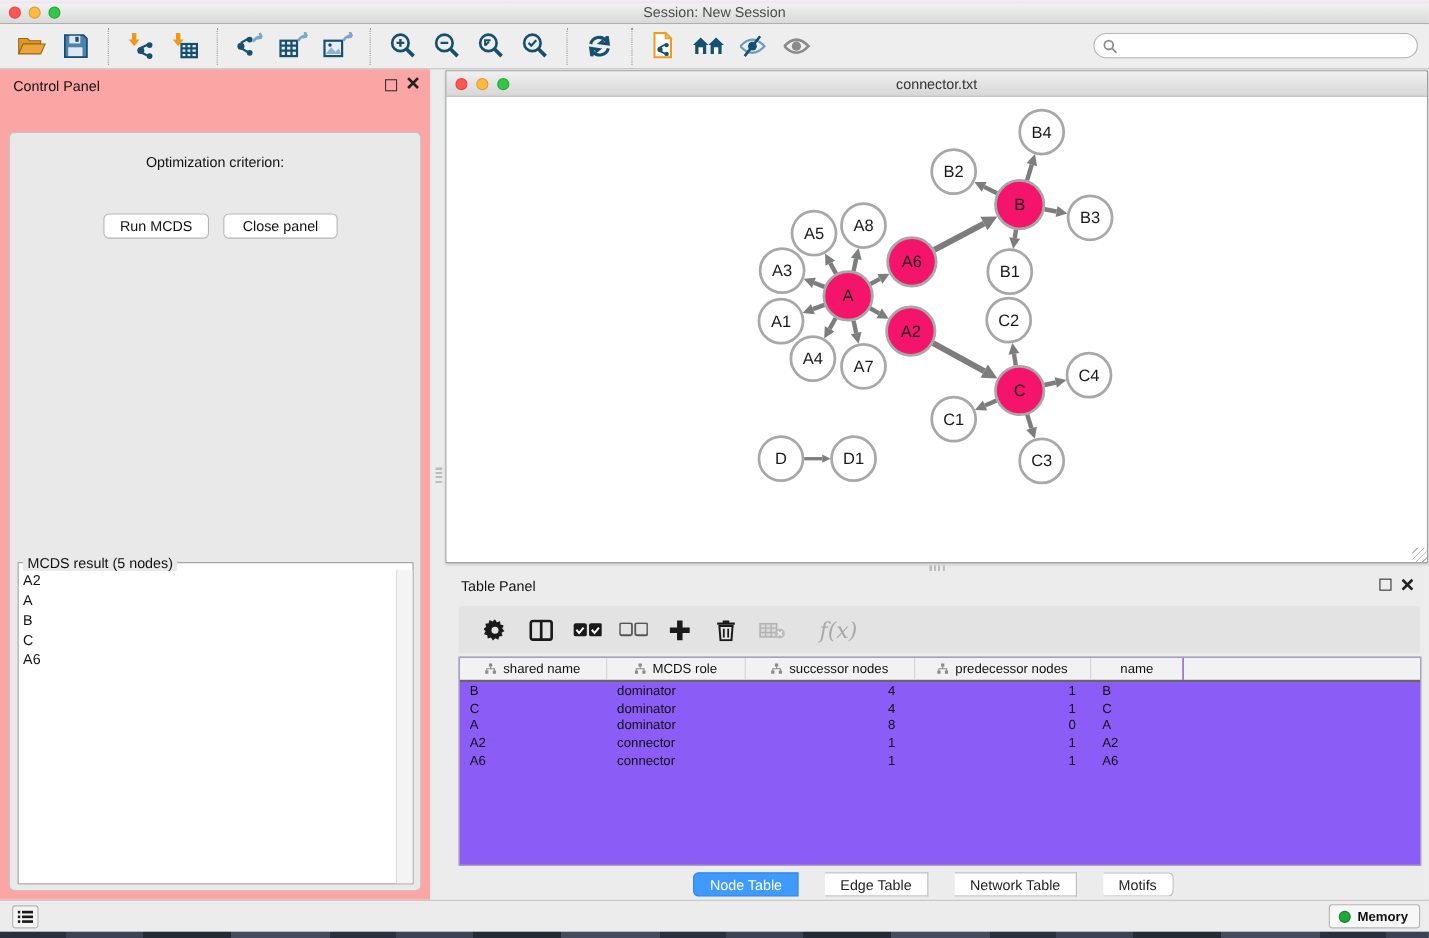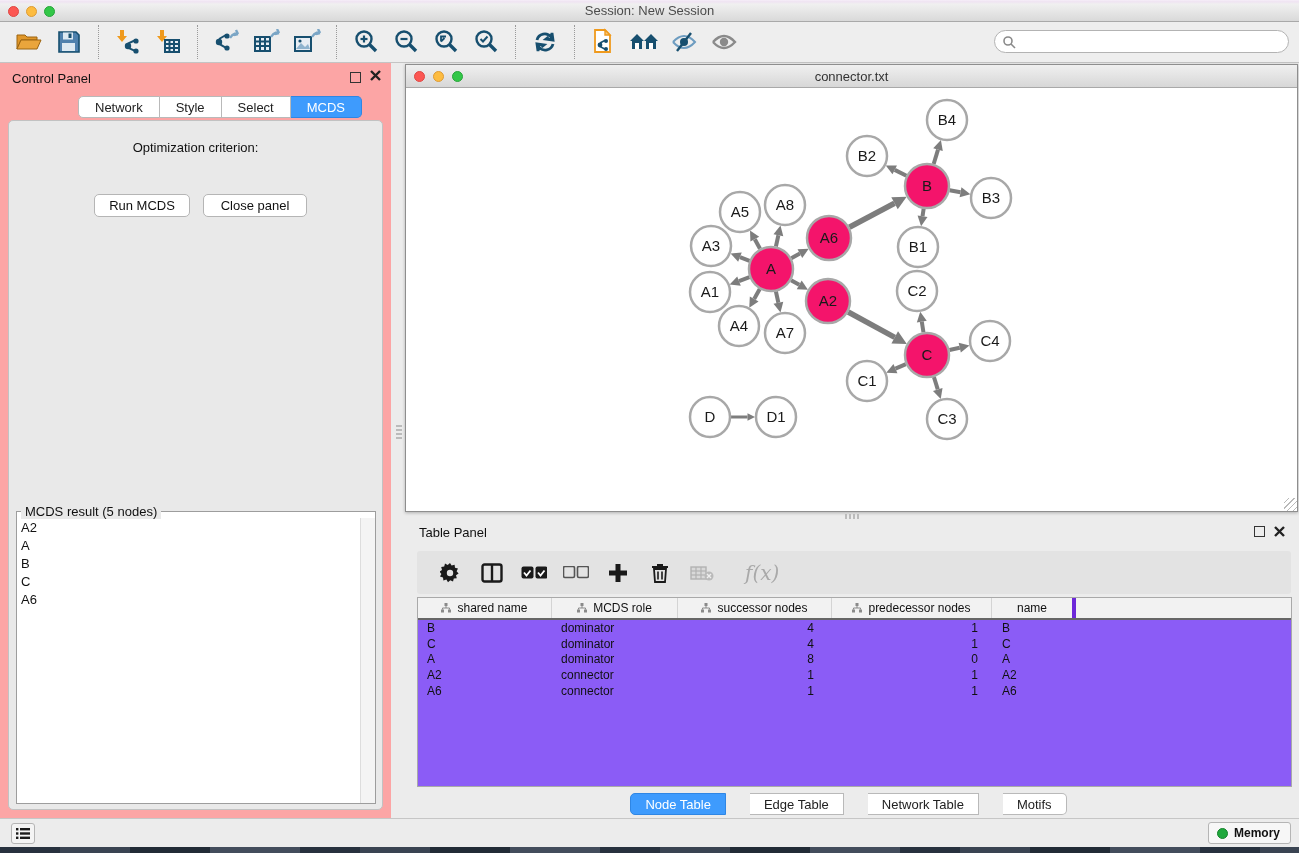--- a/index.html
+++ b/index.html
@@ -81,21 +81,21 @@
   #tp-toolbar { position:absolute; left:19px; top:31px; width:874px; height:43px;
     background:#e3e3e3; border-radius:3px; display:flex; align-items:center; padding-left:12px; }
   .tp-btn { width:42px; height:36px; display:flex; align-items:center; justify-content:center; }
   #fx-label { font-size:20px; font-style:italic; font-family:"DejaVu Serif", serif; color:#a9a9a9; margin-left:22px; }
   #data-table { position:absolute; left:19px; top:77px; width:875px; height:190px;
     background:#8b5cf6; border:1px solid #a9a9a9; overflow:hidden; }
   #tbl-head { display:flex; height:22px; background:#f2f2f2; border-bottom:2px solid #666; }
   .th { display:flex; align-items:center; justify-content:center; gap:6px; font-size:12px; color:#111;
     border-right:1px solid #d4d4d4; position:relative; }
   .th:nth-child(1){ width:134px; } .th:nth-child(2){ width:126px; } .th:nth-child(3){ width:154px; }
-  .th:nth-child(4){ width:160px; } .th:nth-child(5){ width:84px; border-right:4px solid #6d28d9; }
+  .th:nth-child(4){ width:160px; } .th:nth-child(5){ width:84px; border-right:1px solid #6d28d9; }
   .th.filler { flex:1; border-right:none; }
   .tr { display:flex; height:15.8px; align-items:center; }
   .td { font-size:12px; color:#111; white-space:nowrap; }
   .td:nth-child(1){ width:134px; padding-left:9px; } .td:nth-child(2){ width:126px; padding-left:9px; }
   .td:nth-child(3){ width:154px; text-align:right; padding-right:18px; }
   .td:nth-child(4){ width:160px; text-align:right; padding-right:14px; }
   .td:nth-child(5){ width:84px; padding-left:10px; }
   #tp-tabs { position:absolute; left:0; right:0; top:273px; display:flex; justify-content:center;gap:24px; }
   .tp-tab { height:22px; padding:0 14px; font-size:13px; display:flex; align-items:center;
     background:#ffffff; border:1px solid #b9b9b9; border-left:none; color:#222; }
@@ -291,26 +291,20 @@
     <input id="search-input" placeholder="" style="">
   </div>
 </div>
 
 <div id="control-panel">
   <div id="cp-header">Control Panel</div>
   <div class="panel-float" style="right:30px"></div>
   <svg class="panel-close" style="right:10px" width="11" height="11" viewBox="0 0 11 11">
       <path d="M1 1 L10 10 M10 1 L1 10" stroke="#222" stroke-width="2.4"></path>
     </svg>
-  <div id="cp-tabs">
-      <div class="seg-tab">Network</div>
-      <div class="seg-tab">Style</div>
-      <div class="seg-tab">Select</div>
-      <div class="seg-tab active">MCDS</div>
-    </div>
   <div id="cp-inner">
     <div id="opt-label">Optimization criterion:</div>
     <div id="run-btn" class="cp-btn">Run MCDS</div>
     <div id="close-btn" class="cp-btn">Close panel</div>
     <div id="result-box">
       <div id="result-legend">MCDS result (5 nodes)</div>
       <div id="result-list">
           <div class="result-item">A2</div>
           <div class="result-item">A</div>
           <div class="result-item">B</div>

